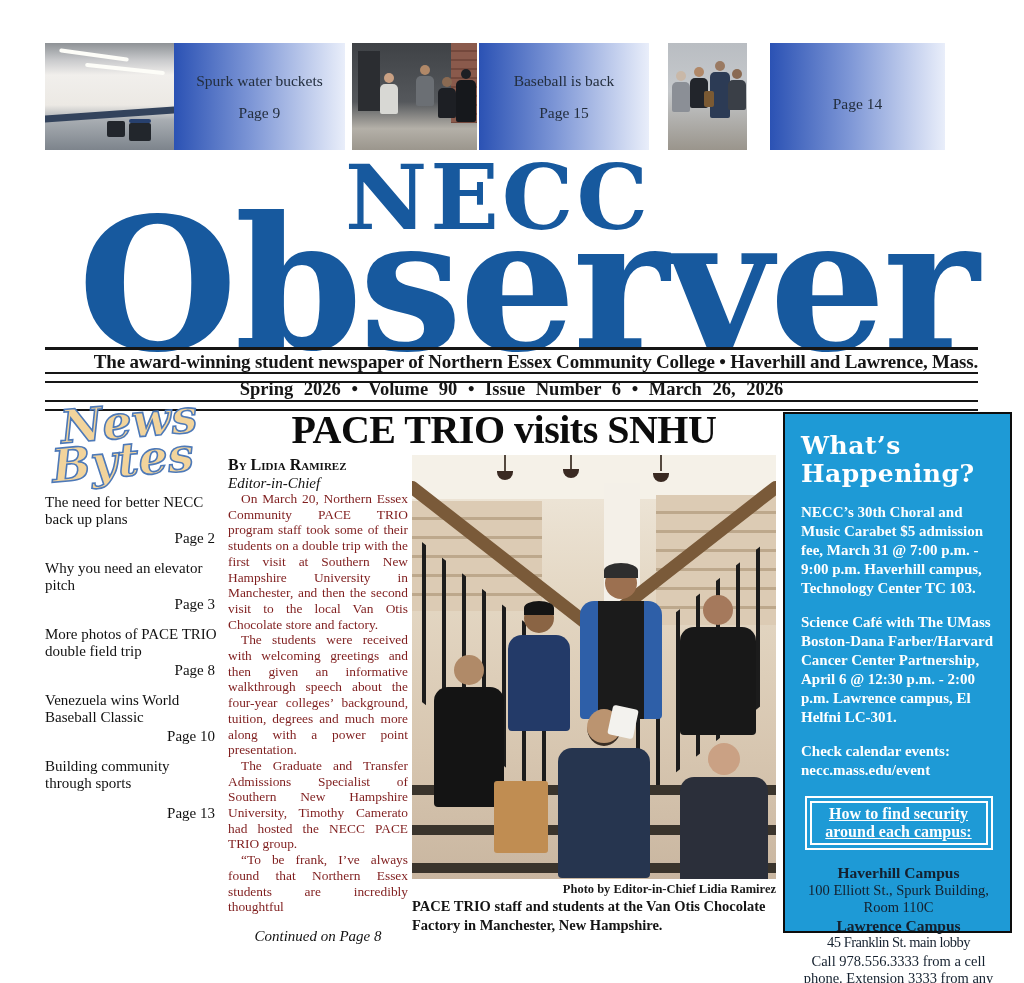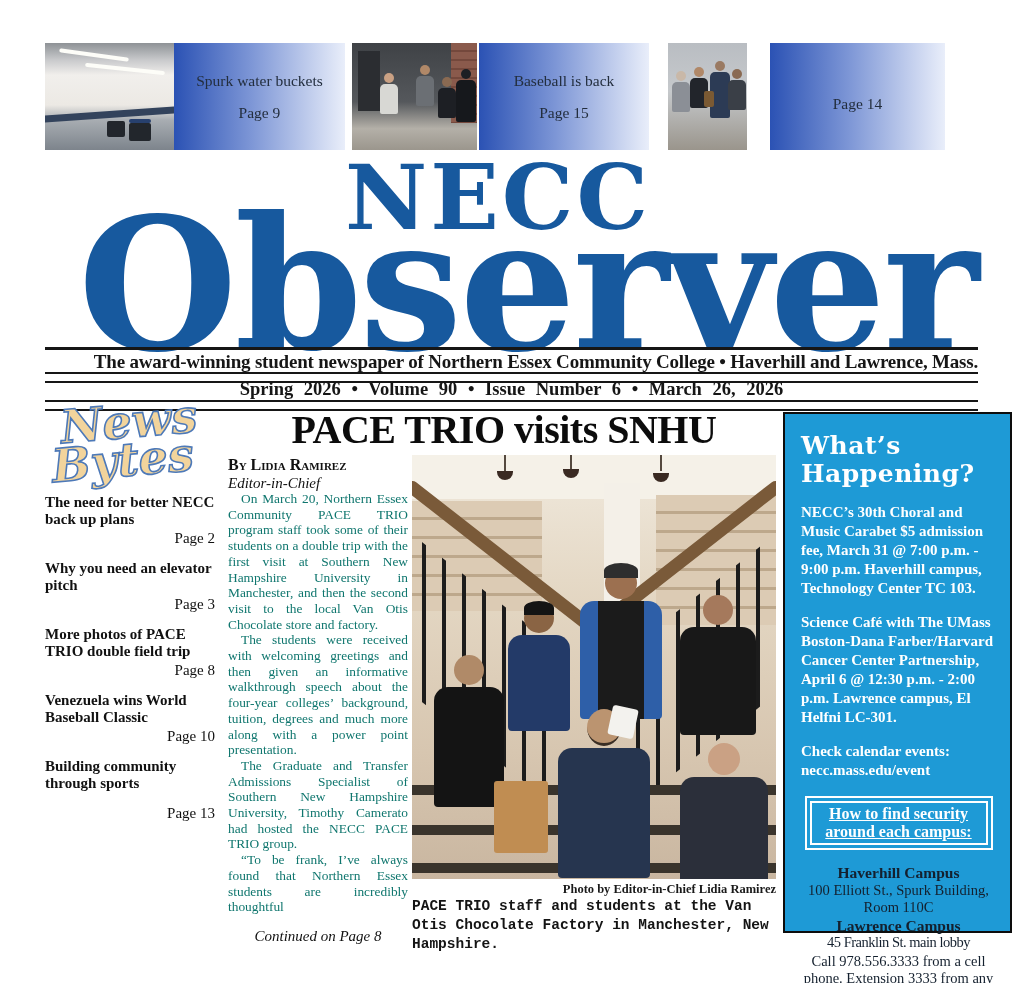--- a/index.html
+++ b/index.html
@@ -47,31 +47,31 @@
       font-weight:bold;font-size:18.5px;word-spacing:6px;color:#161616;}
 
   
   .nb-logo{position:absolute;left:48px;top:404px;transform:rotate(-5deg);
       font-family:"DejaVu Serif",serif;font-style:italic;font-weight:bold;
       color:#f2d49c;-webkit-text-stroke:1.6px #4d79b8;line-height:0.82;}
   .nb-logo .l1{font-size:46px;margin-left:14px;}
   .nb-logo .l2{font-size:46px;margin-left:2px;}
   .nb-list{position:absolute;left:45px;top:494px;width:172px;}
   .nb-item{margin-bottom:13px;}
-  .nb-item .t{font-weight:bold;font-size:15px;line-height:16.5px;color:#111;}
+  .nb-item .t{font-weight:normal;font-size:15px;line-height:16.5px;color:#111;}
   .nb-item .p{font-size:15px;text-align:right;margin-top:3px;padding-right:2px;}
 
   
   .headline{position:absolute;left:228px;top:406px;width:552px;text-align:center;
       font-weight:bold;font-size:40px;letter-spacing:-0.5px;color:#0c0c0c;}
   .byline{position:absolute;left:228px;top:456px;width:180px;}
   .byline .by{font-weight:bold;font-variant:small-caps;font-size:16px;}
   .byline .role{font-style:italic;font-size:15px;margin-top:1px;}
   .body-col{position:absolute;left:228px;top:491px;width:180px;
-      font-size:13.4px;line-height:15.7px;text-align:justify;color:#0f766e;}
+      font-size:13.4px;line-height:15.7px;text-align:justify;color:#7f1d1d;}
   .body-col p{margin:0;text-indent:13px;}
   .continued{position:absolute;left:228px;top:928px;width:180px;text-align:center;
       font-style:italic;font-size:15px;}
 
   
   .photo{position:absolute;left:412px;top:455px;width:364px;height:424px;overflow:hidden;
       background:linear-gradient(180deg,#f0e9dd 0%,#e3d6c2 35%,#d7c6b0 70%,#c9b6a0 100%);}
   .photo .ceiling{position:absolute;left:0;top:0;right:0;height:44px;background:#f5f1e8;}
   .photo .lamp{position:absolute;width:16px;height:9px;background:#3a2a22;border-radius:0 0 8px 8px;}
   .photo .stem{position:absolute;width:2px;height:16px;background:#55493f;}
@@ -83,21 +83,21 @@
   .person{position:absolute;}
   .person .phead{border-radius:50%;margin:0 auto;}
   .person .pcap{position:absolute;border-radius:50% 50% 0 0;}
   .person .pbody{border-radius:14px 14px 4px 4px;margin-top:2px;}
   .photo .bag{position:absolute;left:82px;top:326px;width:54px;height:72px;background:#c08d52;border-radius:3px;}
   .photo .napkin{position:absolute;left:198px;top:252px;width:26px;height:30px;background:#f3f2ee;border-radius:3px;transform:rotate(12deg);}
 
   .photo-credit{position:absolute;left:412px;top:882px;width:364px;text-align:right;
       font-weight:bold;font-size:12.5px;color:#1a1a1a;}
   .caption{position:absolute;left:412px;top:897px;width:364px;
-      font-family:Liberation Mono, monospace;font-weight:bold;font-size:14.5px;line-height:19px;color:#141414;}
+      font-family:Liberation Serif, serif;font-weight:bold;font-size:14.5px;line-height:19px;color:#141414;}
 
   
   .wh-box{position:absolute;left:783px;top:412px;width:229px;height:521px;
       background:#1e9ad6;border:2px solid #0d0d0d;box-sizing:border-box;
       padding:18px 14px 0 16px;color:#ffffff;}
   .wh-title{font-family:"DejaVu Serif",serif;font-weight:bold;font-size:25px;line-height:1.12;letter-spacing:0.5px;}
   .wh-event{font-weight:bold;font-size:15px;line-height:19px;margin-top:15px;}
   .sec-outer{margin:16px auto 0 auto;width:188px;border:2px solid #ffffff;padding:3px;box-sizing:border-box;}
   .sec-inner{border:2px solid #ffffff;padding:2px 4px;text-align:center;
       font-weight:bold;font-size:16px;line-height:18px;text-decoration:underline;}

